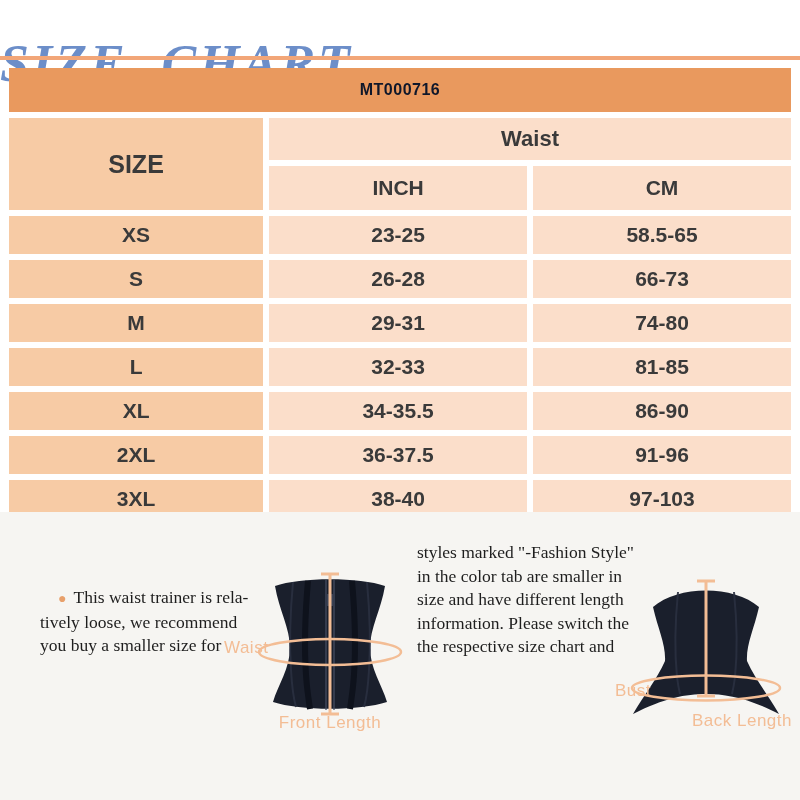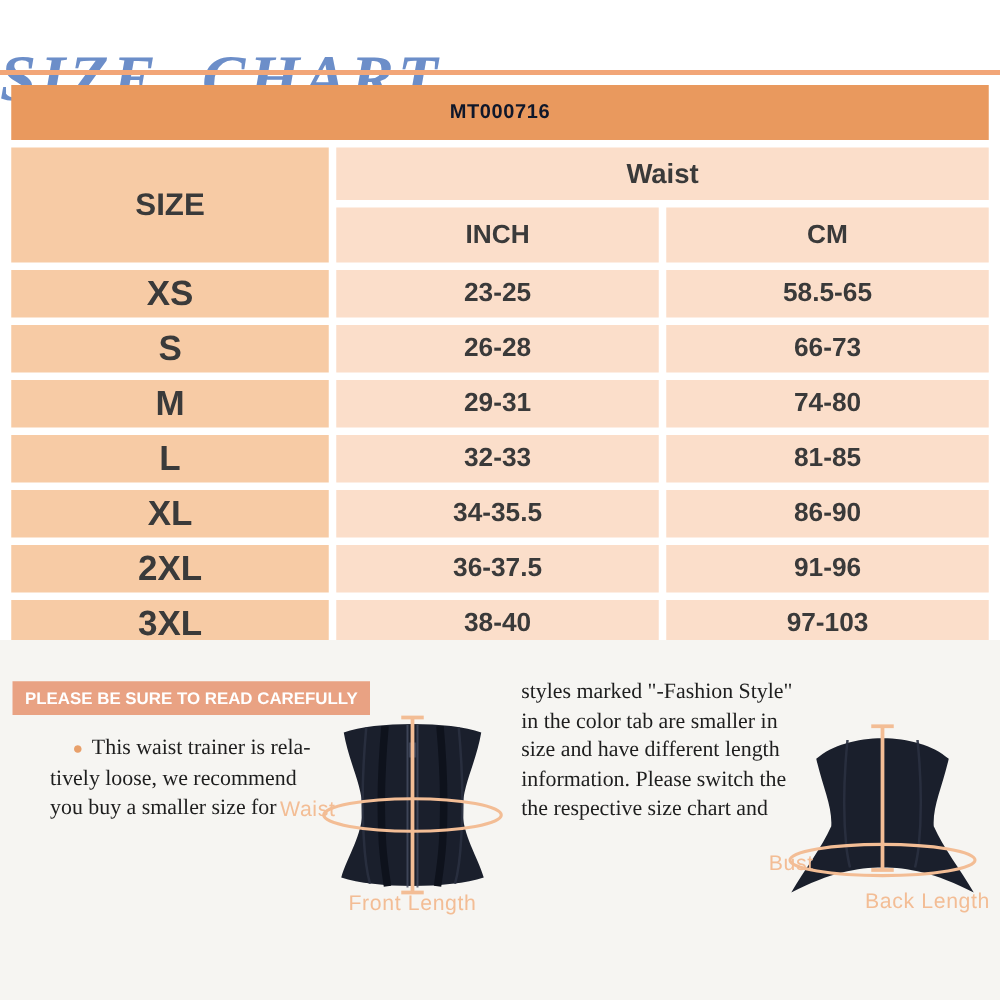--- a/index.html
+++ b/index.html
@@ -14,21 +14,21 @@
     background:var(--divider-orange);}
 
   
   table.size-table{position:absolute;top:62px;left:3px;width:794px;
     border-collapse:separate;border-spacing:6px;table-layout:fixed;}
   td{text-align:center;vertical-align:middle;font-weight:bold;color:#3A3A3A;}
   td.model{background:var(--header-bg);height:42px;font-size:16px;color:#0f172a;letter-spacing:.5px;margin-top:25px;}
   td.size-head{background:var(--size-col-bg);font-size:25px;}
   td.group-head{background:var(--cell-bg);height:40px;font-size:22px;}
   td.col-head{background:var(--cell-bg);height:42px;font-size:21px;}
-  td.size-cell{background:var(--size-col-bg);height:36px;font-size:28px;}
+  td.size-cell{background:var(--size-col-bg);height:36px;font-size:21px;}
   td.data-cell{background:var(--cell-bg);font-size:21px;}
 
   
   .bottom-strip{position:absolute;top:512px;left:0;width:100%;height:288px;background:#F6F5F2;}
   .badge{position:absolute;left:10px;top:545px;height:27px;padding:0 10px;display:flex;
     align-items:center;background:var(--badge-bg);color:#fff;font-weight:bold;font-size:13.5px;}
   .note{position:absolute;font-family:"Liberation Serif",serif;font-size:17.5px;
     line-height:23.5px;color:#1E1E1E;}
   .note .line{white-space:nowrap;}
   .note .line.first{text-indent:0;}
@@ -114,21 +114,20 @@
     <tr>
       <td class="size-cell">3XL</td>
       <td class="data-cell">38-40</td>
       <td class="data-cell">97-103</td>
     </tr>
   </tbody>
     </table>
 
   <div class="bottom-strip"></div>
 
-  <div class="badge">PLEASE BE SURE TO READ CAREFULLY</div>
 
   <div class="note left-note">
     <div class="line first"><span class="bullet">●</span><span>This waist trainer is rela-</span></div>
     <div class="line">tively loose, we recommend</div>
     <div class="line">you buy a smaller size for</div>
   </div>
 
   <div class="note right-note">
     <div class="line">styles marked "-Fashion Style"</div>
     <div class="line">in the color tab are smaller in</div>

